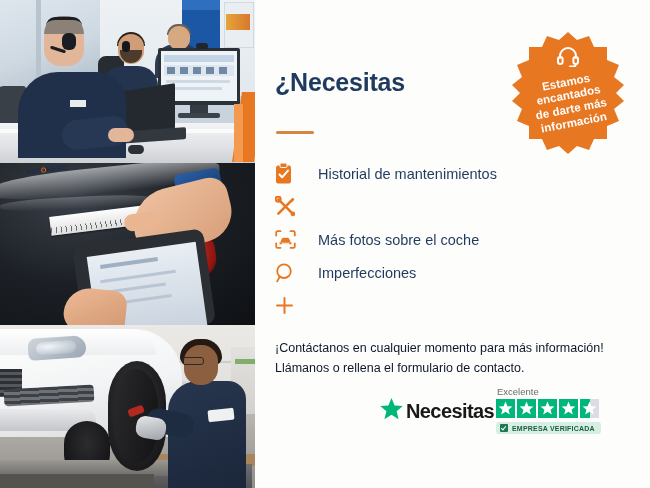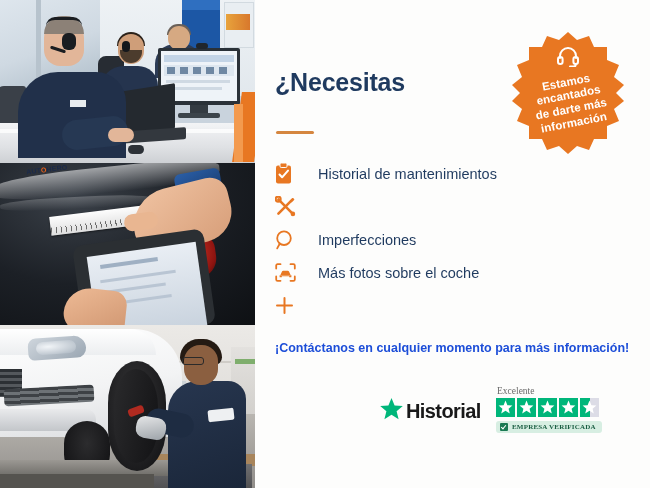--- a/index.html
+++ b/index.html
@@ -481,23 +481,22 @@
     margin-left: 15px;
     white-space: nowrap;
   }
 
   
   .contact {
     position: absolute;
     left: 20px; top: 325px;
     width: 368px;
     font-size: 12.5px;
-    color: #1d4ed8;
+    color: #0f172a;
     line-height: 1.62;
-    font-weight: bold;
   }
   .contact span { display: block; }
 
   
   .trustpilot {
     position: absolute;
     left: 125px; top: 386px;
     width: 250px; height: 62px;
   }
   .tp-logo {
@@ -506,21 +505,21 @@
     display: flex; align-items: center;
   }
   .tp-logo-text {
     font-size: 20px;
     font-weight: bold;
     color: #191919;
     letter-spacing: -0.6px;
     margin-left: 3px;
   }
   .tp-right {
-    position: absolute; left: 116px; top: 0; font-family: Liberation Serif, serif;
+    position: absolute; left: 116px; top: 0;
   }
   .tp-excelente {
     font-size: 9.5px;
     color: #6a6a6a;
     margin-bottom: 2px;
     margin-left: 1px;
   }
   .tp-stars { display: flex; gap: 2px; }
   .tp-star {
     width: 19px; height: 19px;
@@ -745,68 +744,69 @@
             </g>
             <circle cx="3.1" cy="3.1" r="2.5" fill="none" stroke="#e87722" stroke-width="2.2"></circle>
             <circle cx="17.9" cy="17.9" r="2.3" fill="#e87722"></circle>
             <path d="M17.9 2 l1.6 1.6 -3 3 -1.6 -1.6 z" fill="#e87722"></path>
           </svg>
         </span>
       </li>
 
       <li class="feature">
         <span class="feature-icon">
-          <svg width="19" height="20" viewBox="0 0 19 20" aria-hidden="true">
-            <circle cx="9" cy="8.2" r="6.8" fill="none" stroke="#e87722" stroke-width="1.8"></circle>
-            <line x1="4.7" y1="13.8" x2="2.2" y2="18.4" stroke="#e87722" stroke-width="1.8" stroke-linecap="round"></line>
-          </svg>
-        </span>
-        <span class="feature-label">Imperfecciones</span>
-      </li>
-
-      <li class="feature">
-        <span class="feature-icon">
           <svg width="21" height="19" viewBox="0 0 21 19" aria-hidden="true">
             <g stroke="#e87722" stroke-width="1.8" fill="none" stroke-linecap="round">
               <path d="M1.2 5.5 V2.6 a1.4 1.4 0 0 1 1.4 -1.4 H5.5"></path>
               <path d="M15.5 1.2 h2.9 a1.4 1.4 0 0 1 1.4 1.4 V5.5"></path>
               <path d="M19.8 13.5 v2.9 a1.4 1.4 0 0 1 -1.4 1.4 H15.5"></path>
               <path d="M5.5 17.8 H2.6 a1.4 1.4 0 0 1 -1.4 -1.4 V13.5"></path>
             </g>
             <path d="M4.6 12.2 h11.8 v2.1 h-2.2 v-1.0 h-7.4 v1.0 h-2.2 z" fill="#e87722"></path>
             <path d="M5.4 11.9 l1.6 -3.3 a1.4 1.4 0 0 1 1.2 -0.8 h4.6 a1.4 1.4 0 0 1 1.2 0.8 l1.6 3.3 z" fill="#e87722"></path>
           </svg>
         </span>
         <span class="feature-label">Más fotos sobre el coche</span>
       </li>
 
       <li class="feature">
         <span class="feature-icon">
+          <svg width="19" height="20" viewBox="0 0 19 20" aria-hidden="true">
+            <circle cx="9" cy="8.2" r="6.8" fill="none" stroke="#e87722" stroke-width="1.8"></circle>
+            <line x1="4.7" y1="13.8" x2="2.2" y2="18.4" stroke="#e87722" stroke-width="1.8" stroke-linecap="round"></line>
+          </svg>
+        </span>
+        <span class="feature-label">Imperfecciones</span>
+      </li>
+
+      <li class="feature">
+        <span class="feature-icon">
           <svg width="19" height="19" viewBox="0 0 19 19" aria-hidden="true">
             <g stroke="#e87722" stroke-width="2" stroke-linecap="round">
               <line x1="9.5" y1="2" x2="9.5" y2="17"></line>
               <line x1="2" y1="9.5" x2="17" y2="9.5"></line>
             </g>
           </svg>
         </span>
       </li>
     </ul>
 
     <p class="contact">
       <span>¡Contáctanos en cualquier momento para más información!</span>
+      <span>Llámanos o rellena el formulario de contacto.</span>
     </p>
 
     <div class="trustpilot">
       <div class="tp-logo">
         <span>
           <svg width="23" height="22" viewBox="0 0 23 22" aria-hidden="true">
             <path fill="#00b67a" d="M11.5 0 l3.1 7.6 L22.8 8.1 l-6.2 5.1 2.0 8.0 -7.1 -4.4 -7.1 4.4 2.0 -8.0 L0.2 8.1 l8.2 -0.5 z"></path>
           </svg>
         </span>
-        <span class="tp-logo-text">Historial</span>
+        <span class="tp-logo-text">Necesitas</span>
       </div>
 
       <div class="tp-right">
         <div class="tp-excelente">Excelente</div>
         <div class="tp-stars">
           <span class="tp-star">
             <svg width="15" height="15" viewBox="0 0 15 15">
                 <path fill="#ffffff" d="M7.5 0.6 l1.9 4.6 5.0 0.3 -3.8 3.2 1.2 4.8 -4.3 -2.7 -4.3 2.7 1.2 -4.8 -3.8 -3.2 5.0 -0.3 z"></path>
               </svg>
           </span>

